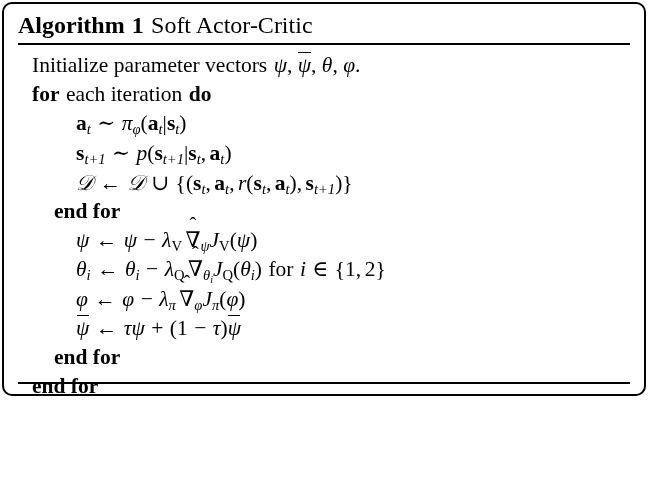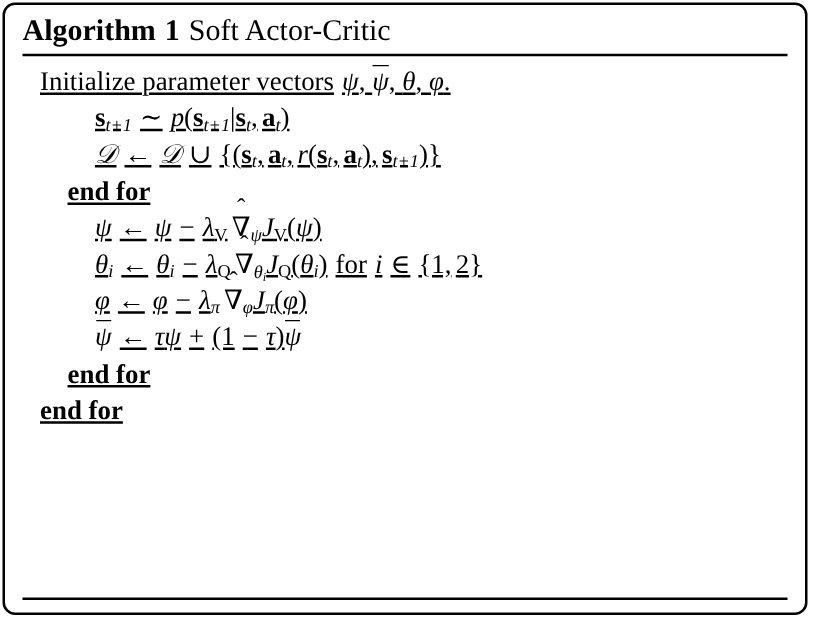--- a/index.html
+++ b/index.html
@@ -14,21 +14,21 @@
     font-family: "Liberation Serif", "DejaVu Serif", serif;
     color: #000000;
   }
 
   
   #algorithm-frame {
     position: absolute;
     left: 2px;
     top: 2px;
     width: 644px;
-    height: 490px;
+    height: 394px;
     box-sizing: border-box;
     border: 2px solid #000000;
     border-radius: 10px;
     background: #ffffff;
     overflow: hidden;
   }
 
   .inner {
     position: absolute;
     left: 14px;
@@ -58,21 +58,20 @@
     position: absolute;
     left: 14px;
     right: 14px;
     bottom: 10px;
     border-top: 2px solid #000000;
   }
 
   
   .alg-body {
     font-size: 21.5px;
-    text-decoration: underline;
   }
   .line {
     white-space: nowrap;
     height: 29.2px;
     line-height: 29.2px;
     font-size: 21.5px;
   }
   .ind0 { padding-left: 14px; }
   .ind1 { padding-left: 36px; }
   .ind2 { padding-left: 58px; }
@@ -155,22 +154,28 @@
       <span class="kw">Algorithm</span><span class="sp-med"></span><span class="num">1</span><span class="sp-med"></span><span>Soft Actor-Critic</span>
     </div>
     <div class="title-rule"></div>
 
     <div class="alg-body">
 
       <div class="line ind0">
         <span>Initialize parameter vectors</span><span class="sp-med"></span><span class="math"><span class="mi">ψ</span>, <span class="overbar mi">ψ</span>, <span class="mi">θ</span>, <span class="mi">φ</span></span><span>.</span>
       </div>
 
-
-
+      <div class="line ind0">
+        <span class="kw">for</span><span class="sp-med"></span><span>each iteration</span><span class="sp-med"></span><span class="kw">do</span>
+      </div>
+
+
+      <div class="line ind2 math">
+        <span class="mbf">a</span><sub>t</sub><span class="sp-med"></span><span class="mop">∼</span><span class="sp-med"></span><span class="mi">π</span><sub>φ</sub><span class="mop">(</span><span class="mbf">a</span><sub>t</sub><span class="mop">|</span><span class="mbf">s</span><sub>t</sub><span class="mop">)</span>
+      </div>
 
       <div class="line ind2 math">
         <span class="mbf">s</span><sub>t+1</sub><span class="sp-med"></span><span class="mop">∼</span><span class="sp-med"></span><span class="mi">p</span><span class="mop">(</span><span class="mbf">s</span><sub>t+1</sub><span class="mop">|</span><span class="mbf">s</span><sub>t</sub><span class="mop">,</span><span class="sp-thin"></span><span class="mbf">a</span><sub>t</sub><span class="mop">)</span>
       </div>
 
       <div class="line ind2 math">
         <span class="mcal">𝒟</span><span class="sp-med"></span><span class="mop">←</span><span class="sp-med"></span><span class="mcal">𝒟</span><span class="sp-med"></span><span class="mop">∪</span><span class="sp-med"></span><span class="mop">{(</span><span class="mbf">s</span><sub>t</sub><span class="mop">,</span><span class="sp-thin"></span><span class="mbf">a</span><sub>t</sub><span class="mop">,</span><span class="sp-thin"></span><span class="mi">r</span><span class="mop">(</span><span class="mbf">s</span><sub>t</sub><span class="mop">,</span><span class="sp-thin"></span><span class="mbf">a</span><sub>t</sub><span class="mop">)</span><span class="mop">,</span><span class="sp-thin"></span><span class="mbf">s</span><sub>t+1</sub><span class="mop">)}</span>
       </div>
 
       <div class="line ind1">

